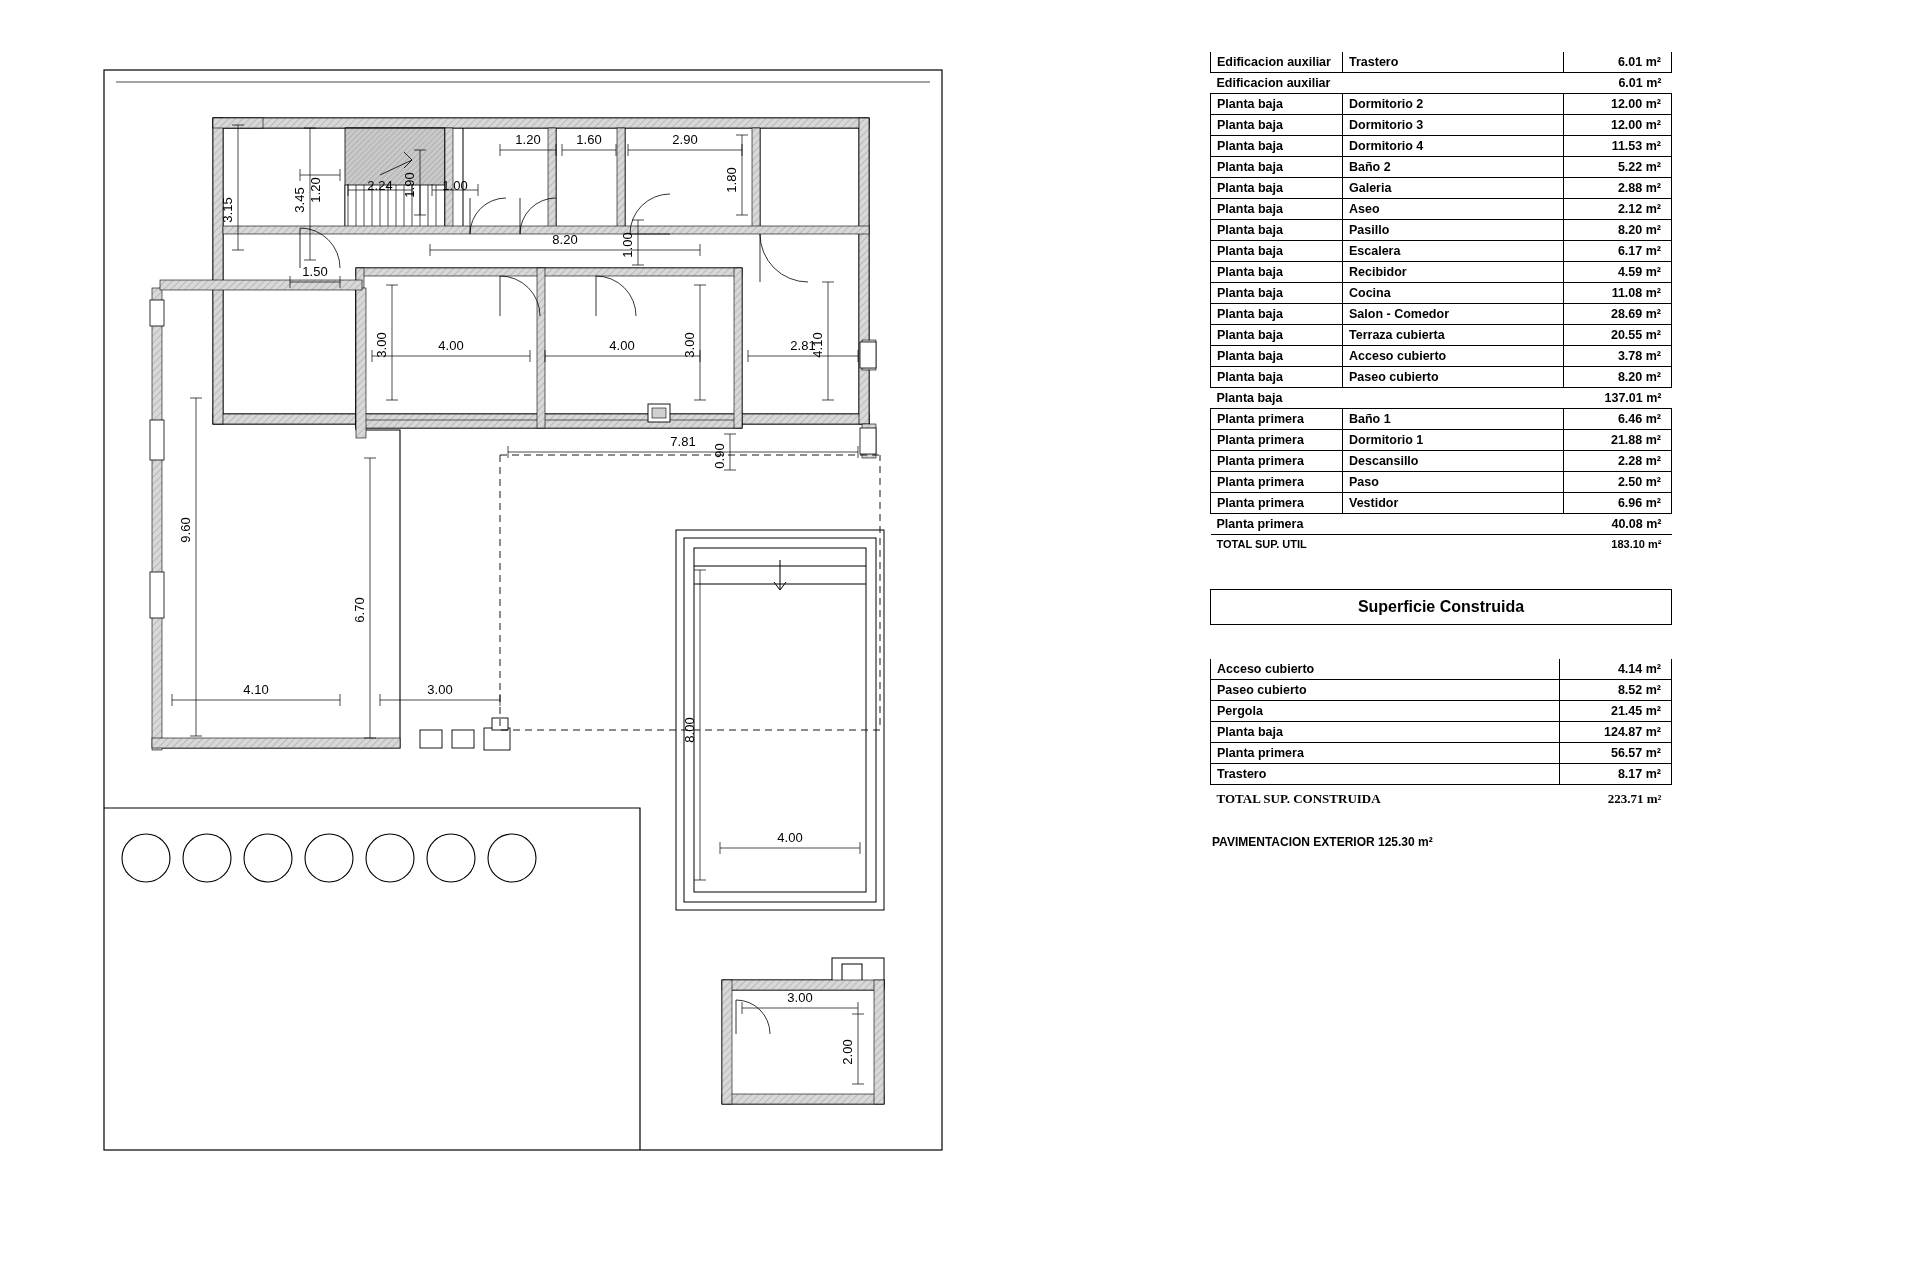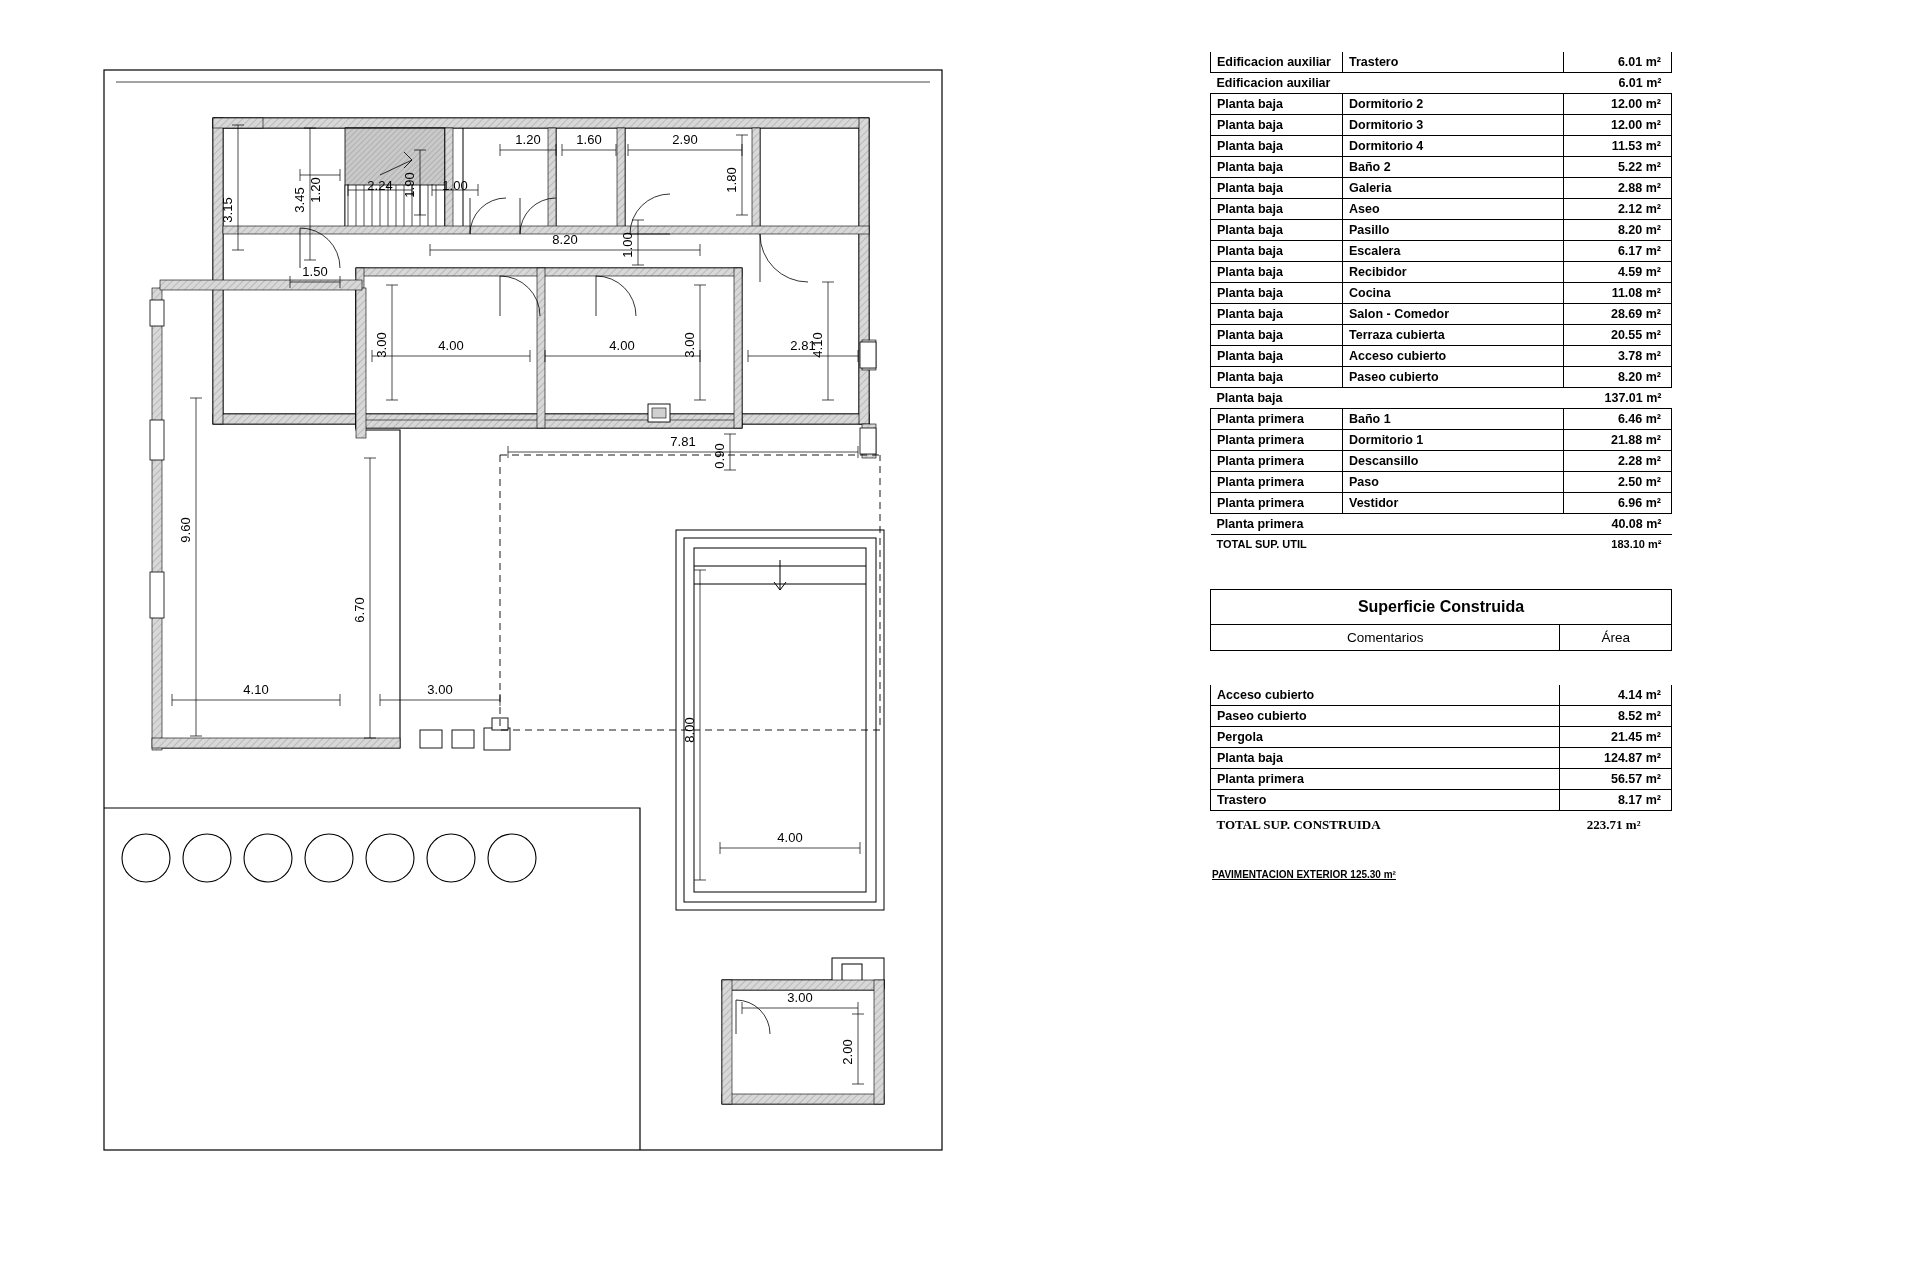--- a/index.html
+++ b/index.html
@@ -114,28 +114,27 @@
   }
   .row2 td.c-com { width: 360px; }
   .row2 td.c-area2 { width: 100px; text-align: right; padding-right: 10px; }
   .total2 td {
     font-size: 13px;
     font-weight: bold;
     padding: 6px 6px 2px 6px;
     border: none;
     font-family: Liberation Serif, serif;
   }
-  .total2 td.c-area2 { text-align: center; padding-right: 10px; }
+  .total2 td.c-area2 { text-align: right; padding-right: 10px; }
 
   .pav {
-    margin-top: 34px;
-    font-size: 10px;
+    margin-top: 26px;
+    font-size: 12px;
     font-weight: bold;
     padding-left: 2px;
-    text-decoration: underline;
   }
 
   .cell-indent { padding-left: 6px; }
 </style>
 </head>
 <body>
 
 <div class="page">
 
   <div class="plan-area">
@@ -598,24 +597,20 @@
           <td class="c-area">183.10 m²</td>
         </tr>
       </tbody>
     </table>
 
     <table class="sheet2">
       <tbody>
         <tr>
           <td class="tbl-title" colspan="2">Superficie Construida</td>
         </tr>
-        <tr class="hdr-c">
-          <td class="c-com">Comentarios</td>
-          <td class="c-area2">Área</td>
-        </tr>
         <tr class="spacer">
             <td colspan="2" style="border:none"></td>
           </tr>
 
         <tr class="row2">
           <td class="c-com">Acceso cubierto</td>
           <td class="c-area2">4.14 m²</td>
         </tr>
         <tr class="row2">
           <td class="c-com">Paseo cubierto</td>

